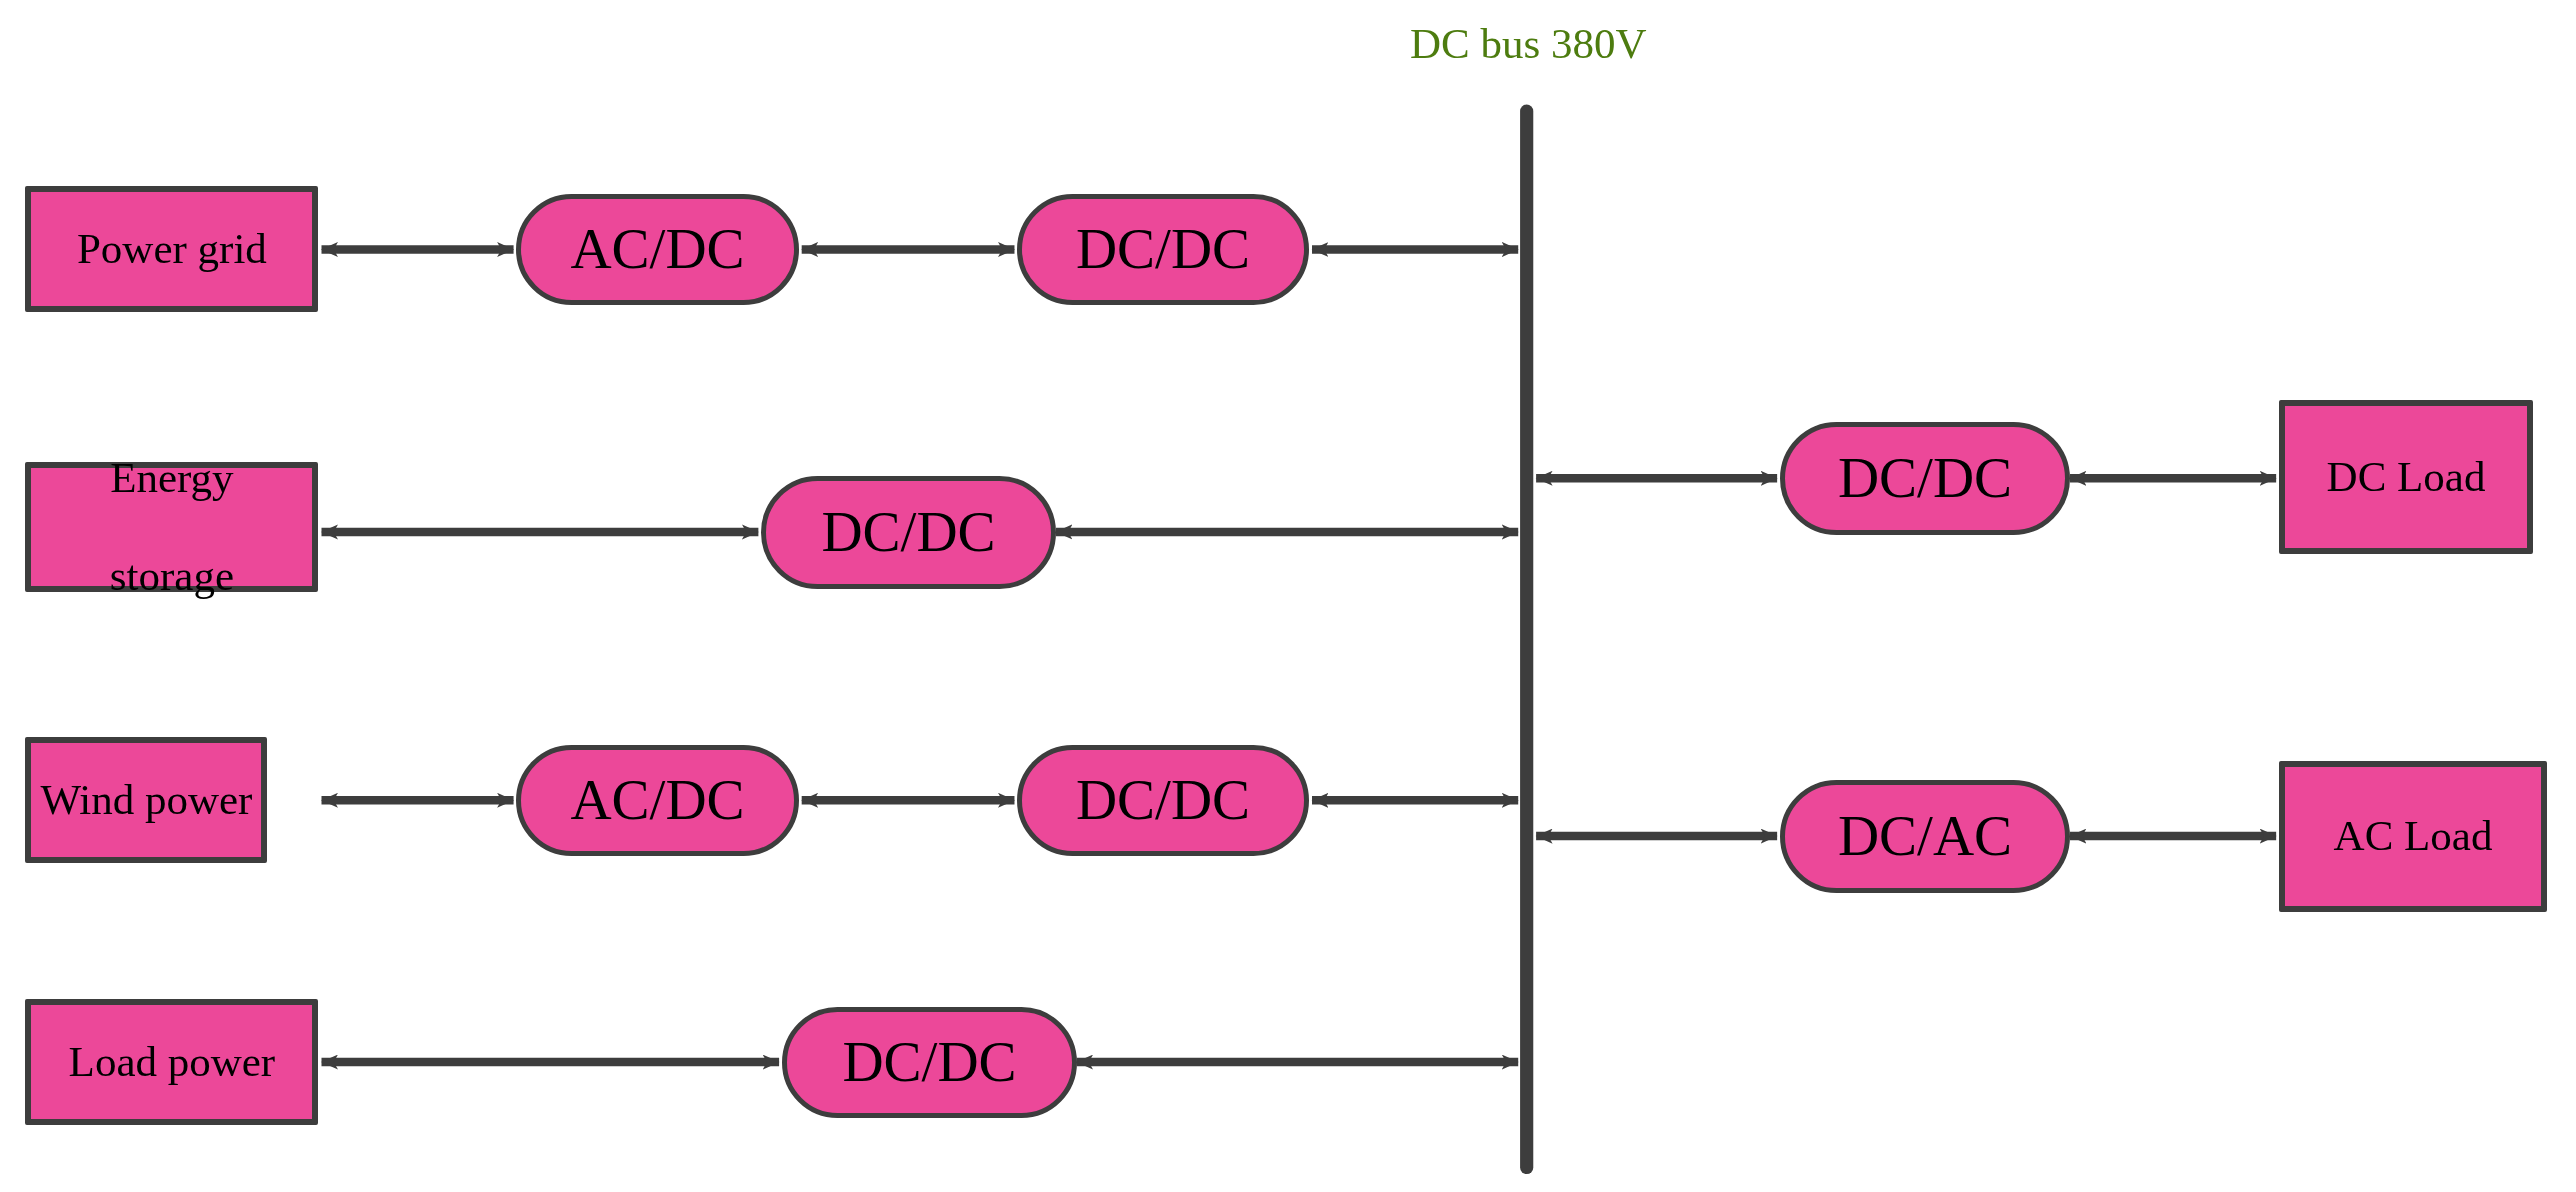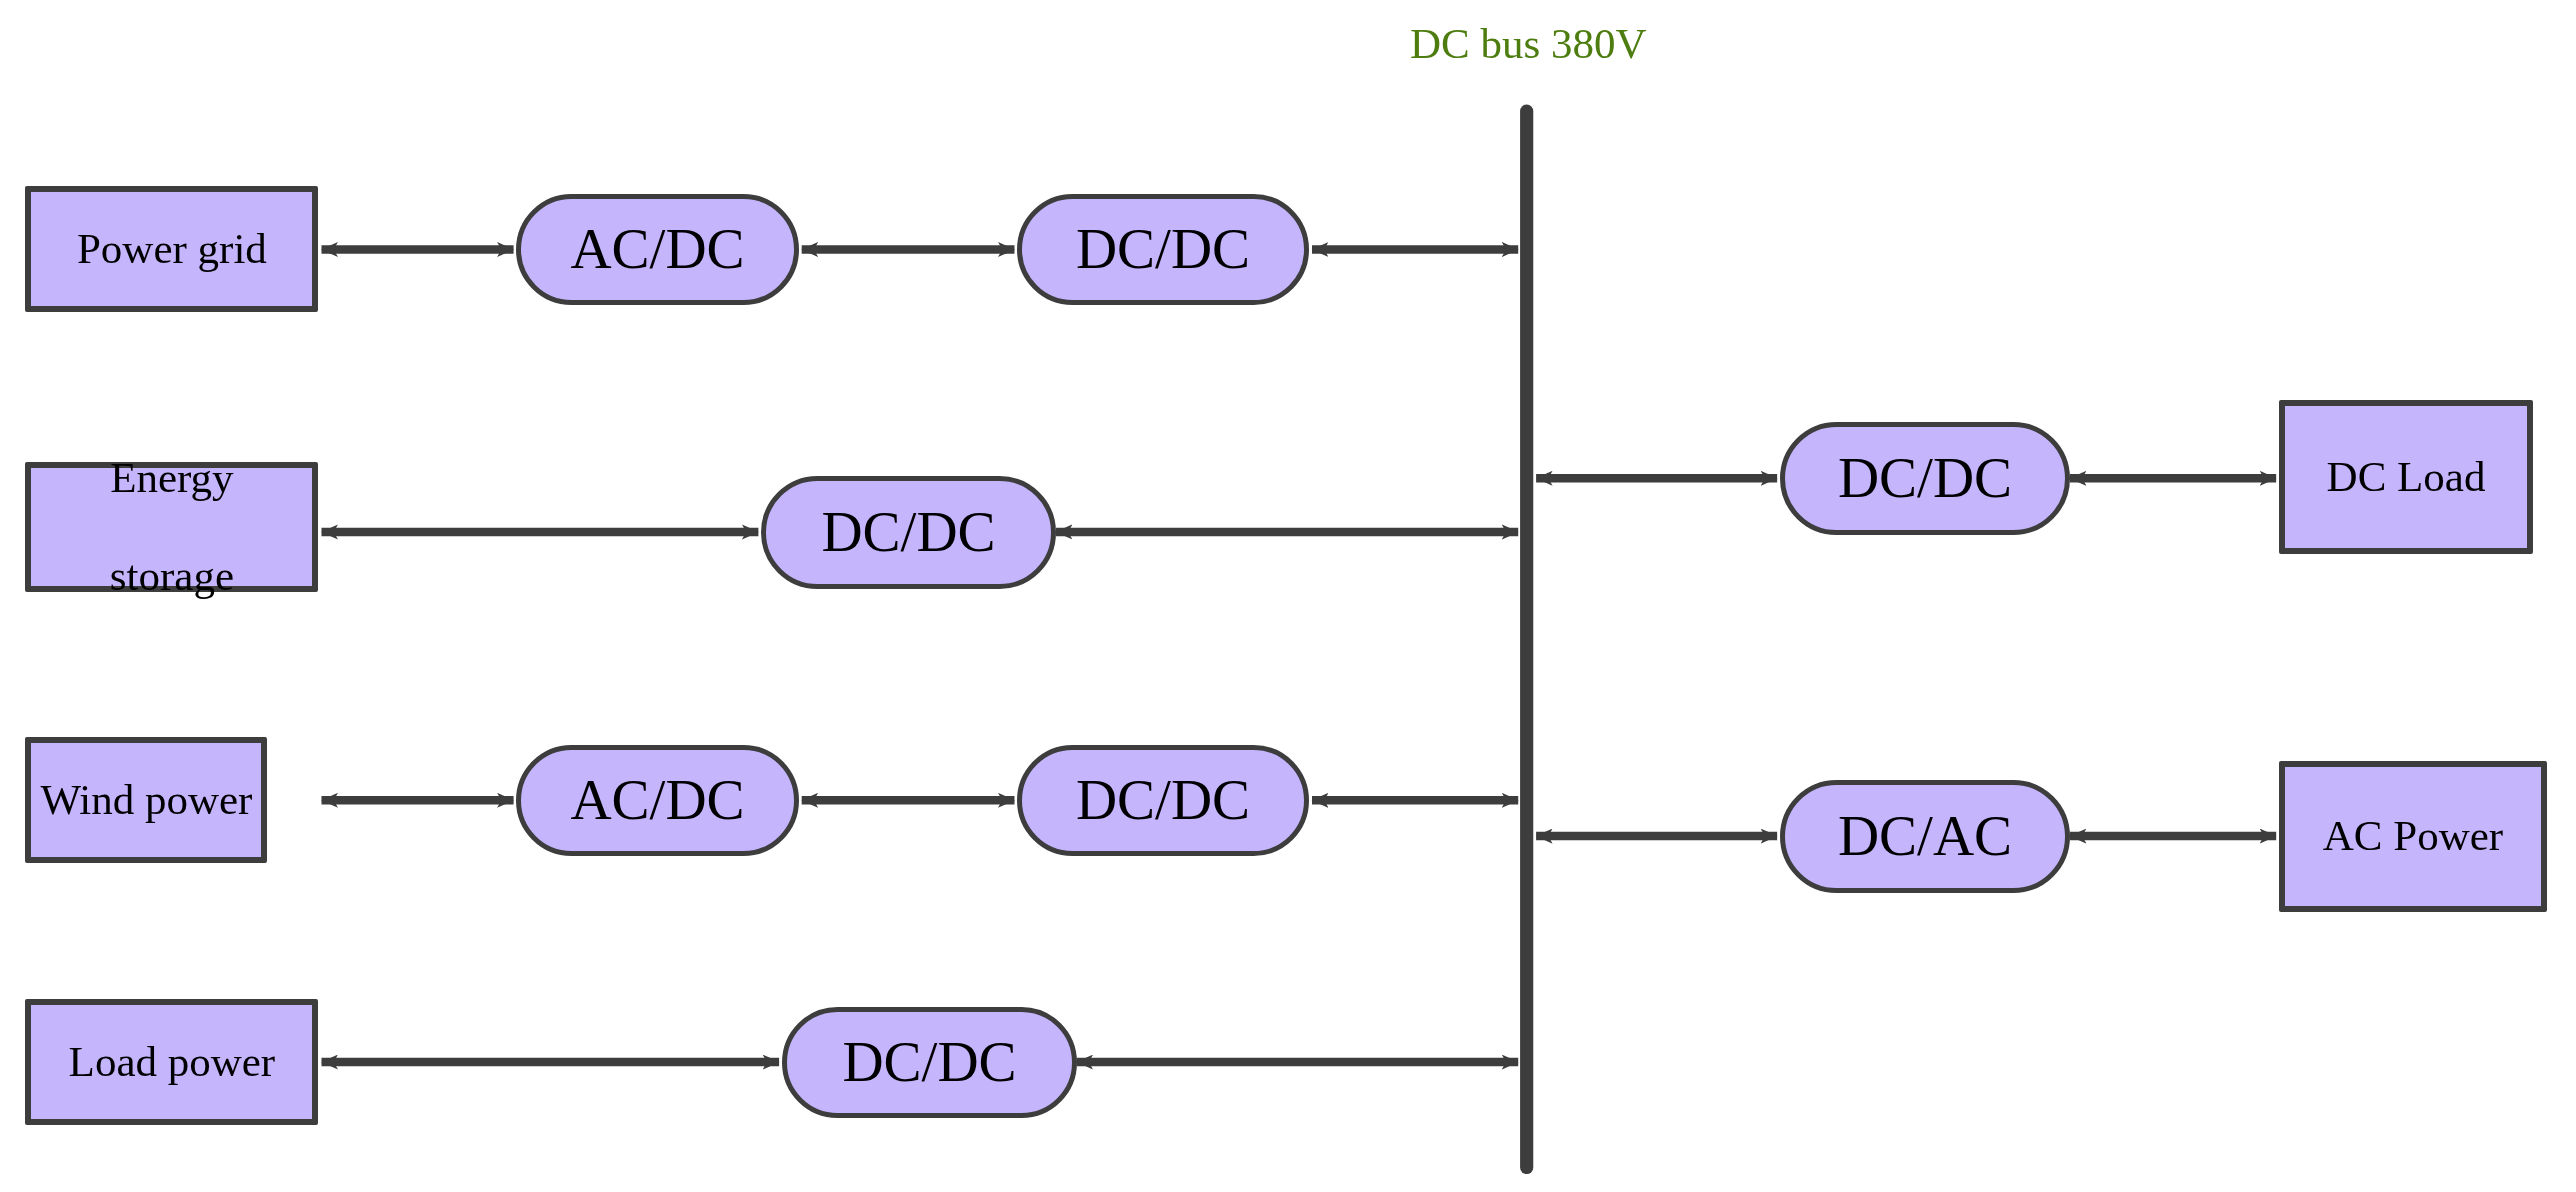--- a/index.html
+++ b/index.html
@@ -23,21 +23,21 @@
     width: 2576px;
     height: 1192px;
   }
   .node {
     position: absolute;
     box-sizing: border-box;
     display: flex;
     align-items: center;
     justify-content: center;
     text-align: left;
-    background: #c4b5fd;
+    background: #ec4899;
     color: #000000;
     z-index: 3;
   }
   .src-box {
     border: 6.6px solid #3d3d3d;
     border-radius: 1.9px;
     font-size: 43px;
     line-height: 1.18;
   }
   .conv-box {
@@ -147,17 +147,17 @@
 
   <div class="node src-box" style="left:2279px; top:400px; width:254px; height:154px;">
     <span>DC Load</span>
   </div>
 
   <div class="node conv-box" style="left:1780px; top:780px; width:290px; height:113px; border-radius:57px;">
     <span>DC/AC</span>
   </div>
 
   <div class="node src-box" style="left:2279px; top:761px; width:268px; height:151px;">
-    <span>AC Power</span>
+    <span>AC Load</span>
   </div>
 
 </div>
 
 
 </body></html>

